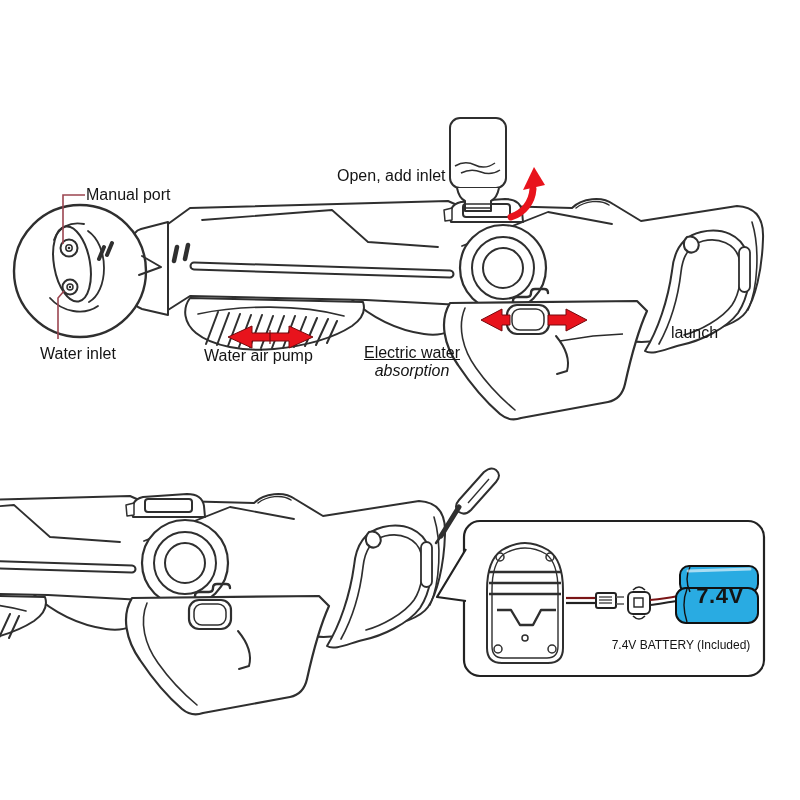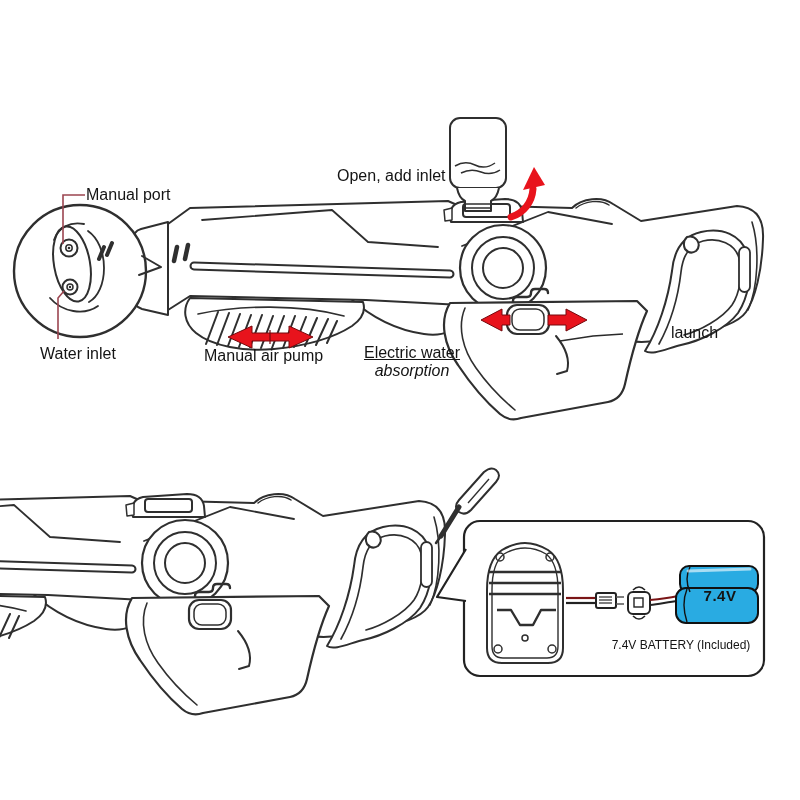--- a/index.html
+++ b/index.html
@@ -2,21 +2,21 @@
 <html><head>
 <meta charset="utf-8">
 <style>
   html,body{margin:0;padding:0;background:#fff;}
   .canvas{position:relative;width:800px;height:800px;background:#ffffff;overflow:hidden;
           font-family:"Liberation Sans", sans-serif;color:#111;}
   .canvas svg{position:absolute;left:0;top:0;}
   .lbl{position:absolute;font-size:16px;line-height:18px;white-space:nowrap;color:#141414;}
   .lbl.center{text-align:center;white-space:normal;}
   .lbl.small{font-size:12px;}
-  .lbl.bold{font-weight:bold;font-size:15px;letter-spacing:.5px;}
+  .lbl.bold{font-weight:bold;font-size:22px;letter-spacing:.5px;}
 </style>
 </head>
 <body>
 
 <div class="canvas">
 
 <svg width="800" height="800" viewBox="0 0 800 800">
   <defs>
     <g id="gun" fill="none" stroke="#2f2f2f" stroke-width="2" stroke-linejoin="round" stroke-linecap="round">
 
@@ -153,21 +153,21 @@
     </g>
   </g>
 </svg>
 
 <div class="lbl" style="left:86px;top:186px;">Manual port</div>
 
 <div class="lbl" style="left:28px;top:345px;margin-left:12px;">Water inlet</div>
 
 <div class="lbl" style="left:337px;top:167px;">Open, add inlet</div>
 
-<div class="lbl" style="left:204px;top:347px;">Manual air pump</div>
+<div class="lbl" style="left:204px;top:347px;">Water air pump</div>
 
 <div class="lbl center" style="left:356px;top:344px;width:112px;">
   <span style="display:block;text-decoration:underline;">Electric water</span>
   <span style="display:block;font-style:italic;">absorption</span>
 </div>
 
 <div class="lbl" style="left:629px;top:324px;margin-left:42px;">launch</div>
 
 <div class="lbl bold center" style="left:694px;top:587px;width:52px;">7.4V</div>
 

